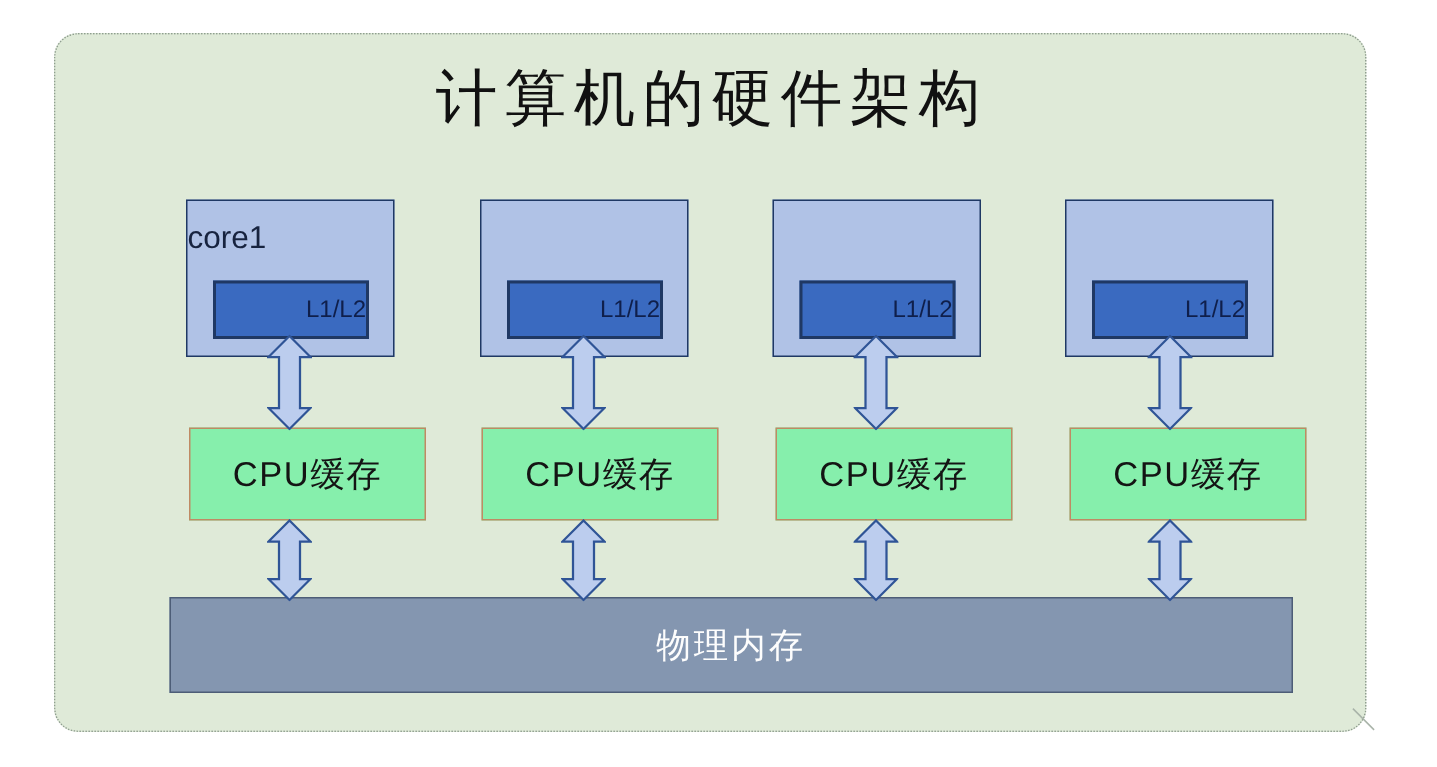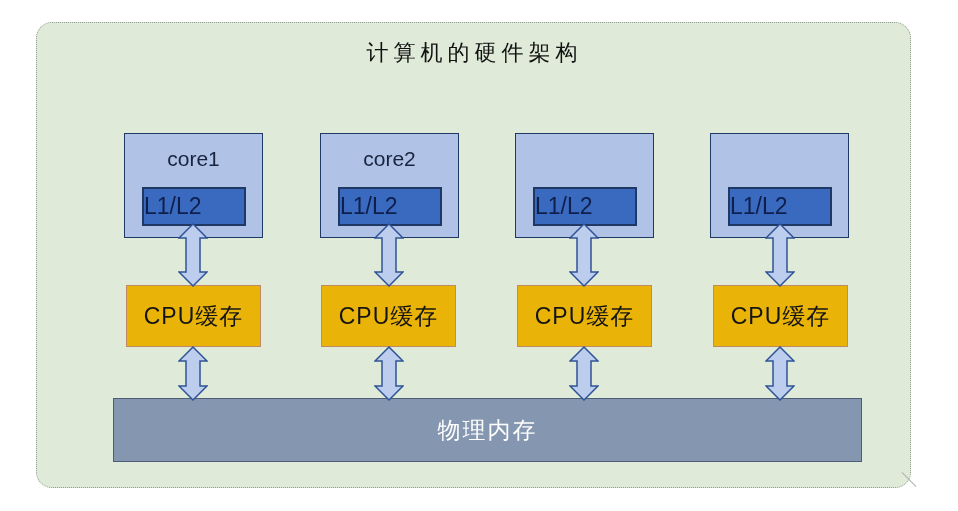--- a/index.html
+++ b/index.html
@@ -11,40 +11,40 @@
     position:absolute;left:36px;top:22px;width:875px;height:466px;
     background:#dfead8;border:1px dotted #8f9e8f;border-radius:16px;
     box-sizing:border-box;
   }
   .corner-flick{
     position:absolute;left:899px;top:479px;width:20px;height:1px;
     background:#a9b3a9;transform:rotate(45deg);
   }
   .title{
     position:absolute;left:36px;top:38px;width:877px;
-    text-align:center;font-size:22px;letter-spacing:5px;color:#111111;
+    text-align:center;font-size:41px;letter-spacing:5px;color:#111111;
     font-weight:400;
   }
   .core{
     position:absolute;top:133px;width:139px;height:105px;
     background:#b0c2e6;border:1.5px solid #1f3864;box-sizing:border-box;
   }
   .core-label{
-    position:absolute;top:13px;left:0;width:100%;text-align:center;
+    position:absolute;top:13px;left:0;width:100%;
     font-size:21px;color:#17233f;
   }
   .l1l2{
     position:absolute;left:17px;top:53px;width:104px;height:39px;
     background:#3a6ac0;border:2px solid #1f3864;box-sizing:border-box;
-    display:flex;align-items:center;justify-content:flex-start;
-    font-size:23px;color:#0f1f4b;
+    display:flex;align-items:center;justify-content:flex-end;
+    font-size:16px;color:#0f1f4b;
   }
   .cache{
-    position:absolute;top:285px;width:135px;height:62px;
-    background:#eab308;border:1px solid #c08a64;box-sizing:border-box;
+    position:absolute;top:285px;width:158px;height:62px;
+    background:#86efac;border:1px solid #c08a64;box-sizing:border-box;
     display:flex;align-items:center;justify-content:center;
     font-size:23px;color:#141414;letter-spacing:1px;
   }
   .memory{
     position:absolute;left:113px;top:398px;width:749px;height:64px;
     background:#8496b0;border:1px solid #4d5d77;box-sizing:border-box;
     display:flex;align-items:center;justify-content:center;
     font-size:23px;color:#fdfdfd;letter-spacing:2px;z-index:1;
   }
   .arrow{position:absolute;z-index:2;}
@@ -74,21 +74,20 @@
     <polygon points="15,1 29,15 22,15 22,49 29,49 15,63 1,49 8,49 8,15 1,15" fill="#bccdee" stroke="#2f5496" stroke-width="1.5"></polygon>
   </svg>
   <div class="cache c1">
     <span>CPU缓存</span>
   </div>
   <svg class="arrow arr2 c1" width="30" height="55" viewBox="0 0 30 55">
     <polygon points="15,1 29,15 22,15 22,40 29,40 15,54 1,40 8,40 8,15 1,15" fill="#bccdee" stroke="#2f5496" stroke-width="1.5"></polygon>
   </svg>
 
   <div class="core c2">
-    <div class="core-label">core2</div>
     <div class="l1l2">
       <span>L1/L2</span>
     </div>
   </div>
   <svg class="arrow arr1 c2" width="30" height="64" viewBox="0 0 30 64">
     <polygon points="15,1 29,15 22,15 22,49 29,49 15,63 1,49 8,49 8,15 1,15" fill="#bccdee" stroke="#2f5496" stroke-width="1.5"></polygon>
   </svg>
   <div class="cache c2">
     <span>CPU缓存</span>
   </div>

